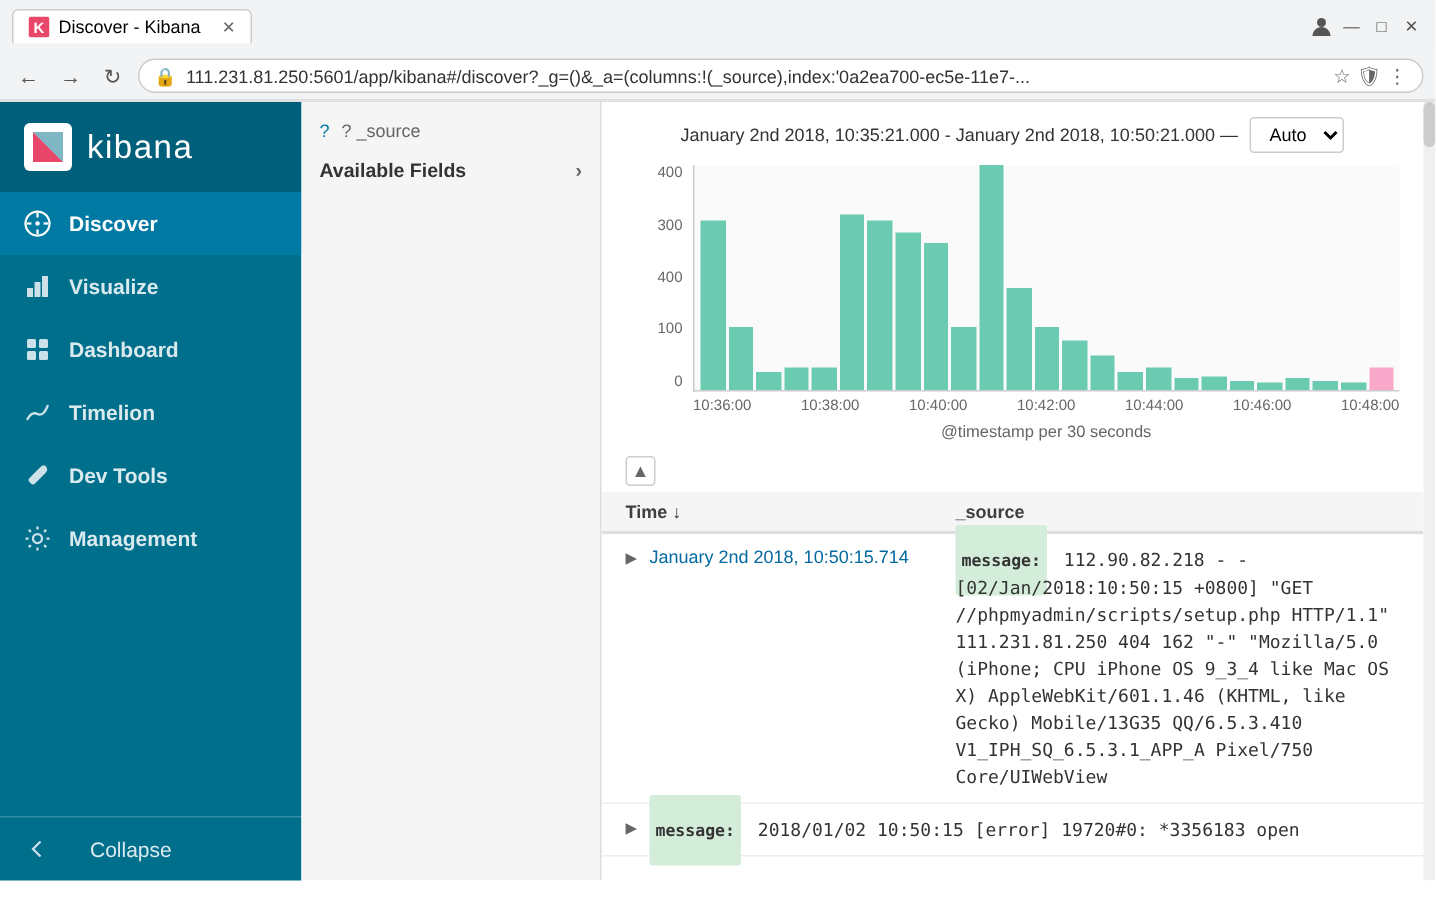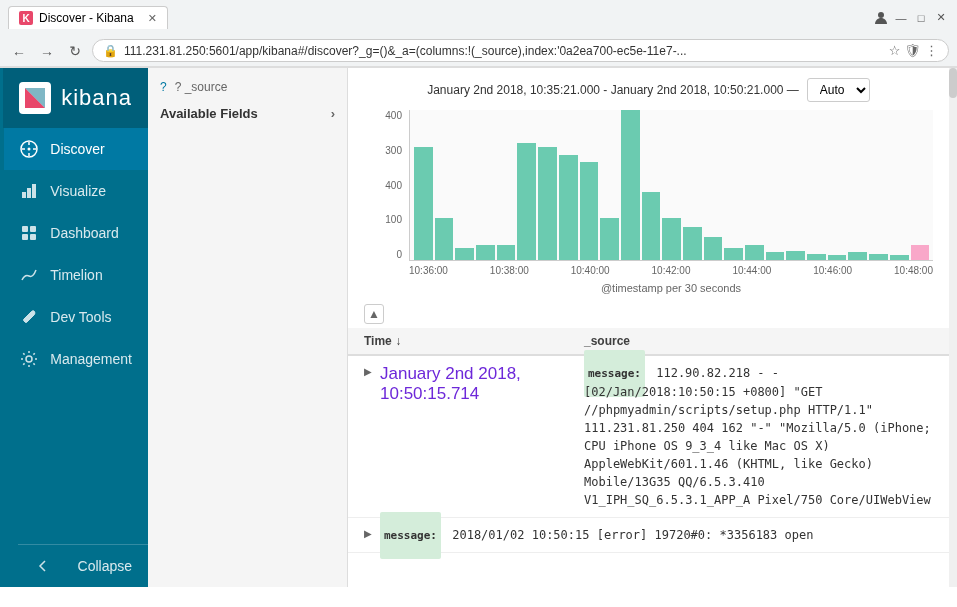--- a/index.html
+++ b/index.html
@@ -17,25 +17,25 @@
     .address-url { flex: 1; overflow: hidden; text-overflow: ellipsis; white-space: nowrap; }
     .address-icons { display: flex; gap: 4px; align-items: center; }
     .addr-icon { color: #666; font-size: 13px; cursor: pointer; }
     .title-bar-right { display: flex; gap: 4px; align-items: center; margin-left: 8px; }
     .win-btn { width: 16px; height: 16px; display: flex; align-items: center; justify-content: center; font-size: 11px; cursor: pointer; color: #555; }
 
     
     .app-layout { display: flex; height: calc(607px - 88px); }
 
     
-    .sidebar { width: 148px; background: #006f8c; display: flex; flex-direction: column; color: #fff; flex-shrink: 0; align-items: flex-end; }
+    .sidebar { width: 201px; background: #006f8c; display: flex; flex-direction: column; color: #fff; flex-shrink: 0; }
     .sidebar-logo { display: flex; align-items: center; padding: 14px 16px; gap: 10px; background: #005f7a; }
     .kibana-logo { width: 32px; height: 32px; }
     .kibana-text { font-size: 22px; font-weight: 300; color: #fff; letter-spacing: 1px; }
-    .sidebar-nav { flex: 1; }
+    .sidebar-nav { flex: 1; font-weight: bold; }
     .sidebar-item { display: flex; align-items: center; padding: 12px 16px; gap: 12px; cursor: pointer; color: rgba(255,255,255,0.85); font-size: 14px; }
     .sidebar-item.active { background: #0079a3; color: #fff; }
     .sidebar-item-icon { width: 18px; height: 18px; display: flex; align-items: center; justify-content: center; flex-shrink: 0; }
     .sidebar-bottom { border-top: 1px solid rgba(255,255,255,0.2); }
     .sidebar-collapse { display: flex; align-items: center; padding: 12px 16px; gap: 26px; cursor: pointer; color: rgba(255,255,255,0.85); font-size: 14px; }
 
     
     .main-content { flex: 1; display: flex; flex-direction: column; overflow: hidden; background: #fff; }
 
     
@@ -63,21 +63,21 @@
     .scroll-indicator { padding: 4px 16px; }
     .scroll-up { width: 20px; height: 20px; border: 1px solid #ccc; border-radius: 3px; display: flex; align-items: center; justify-content: center; cursor: pointer; color: #666; font-size: 12px; }
 
     
     .results-table { flex: 1; overflow-y: auto; }
     .table-header { display: flex; padding: 6px 16px; border-bottom: 2px solid #ddd; font-weight: 600; font-size: 12px; color: #404040; background: #f5f5f5; }
     .col-time { width: 220px; flex-shrink: 0; }
     .col-source { flex: 1; }
     .table-row { display: flex; padding: 8px 16px; border-bottom: 1px solid #eee; align-items: flex-start; }
     .row-expand { width: 16px; color: #666; cursor: pointer; flex-shrink: 0; font-size: 10px; padding-top: 2px; }
-    .row-time { width: 204px; flex-shrink: 0; font-size: 17px; color: #6d28d9; }
+    .row-time { width: 204px; flex-shrink: 0; font-size: 12px; color: #0369a1; }
     .row-source { flex: 1; font-size: 12px; color: #333; font-family: monospace; line-height: 1.5; }
     .source-badge { background: #d4edda; color: #333; padding: 17px 4px; border-radius: 2px; font-weight: 600; margin-right: 4px; font-size: 11px; }
 
     
     .scrollbar-track { width: 8px; background: #f0f0f0; flex-shrink: 0; }
     .scrollbar-thumb { width: 8px; height: 30px; background: #ccc; border-radius: 4px; }
   </style>
 </head>
 <body>
 

